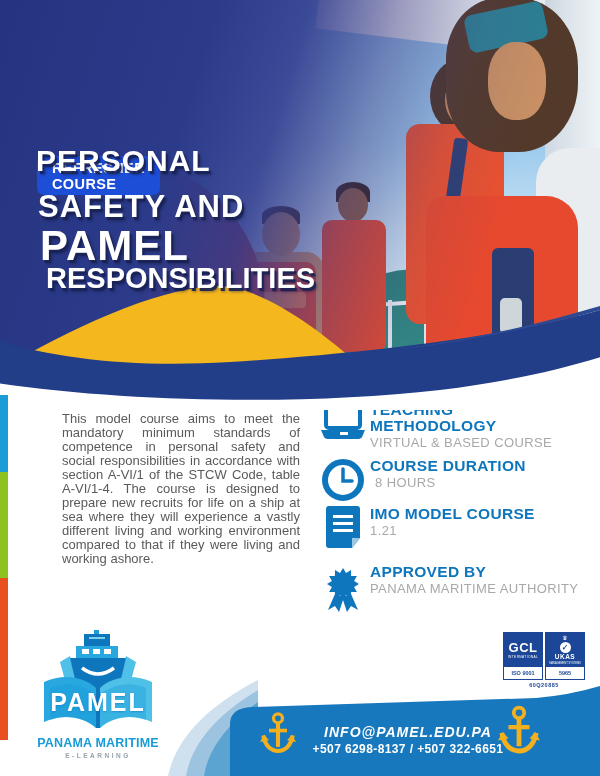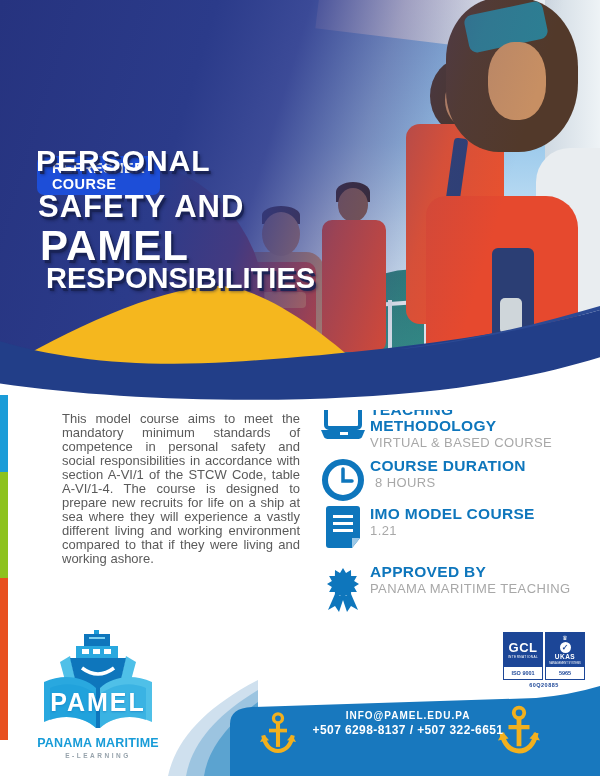--- a/index.html
+++ b/index.html
@@ -84,21 +84,21 @@
   .logo-sub { position:absolute; left:-8px; top:106px; width:156px; color:#189CD8; font-weight:800; font-size:12.5px; letter-spacing:.2px; }
   .logo-tag { position:absolute; left:0; top:122px; width:140px; color:#97a3ac; font-size:6.5px; letter-spacing:2.5px; font-weight:bold; }
   
   .fan { position:absolute; left:148px; top:676px; z-index:6; }
   .band-svg { position:absolute; left:0; top:660px; z-index:7; }
   .anchor { position:absolute; z-index:9; }
   .anchor.left { left:260px; top:710px; }
   .anchor.right { left:498px; top:704px; }
   .contact { position:absolute; left:300px; top:708px; width:216px; text-align:center; z-index:9; }
   .contact .head { color:#F5B71E; font-size:15.5px; font-weight:800; letter-spacing:.3px; }
-  .contact .email { color:#fff; font-size:10px; font-weight:800; letter-spacing:1px; margin-top:2px; }
+  .contact .email { color:#fff; font-size:14px; font-weight:800; letter-spacing:1px; margin-top:16px;font-style:italic; }
   .contact .phones { color:#fff; font-size:12px; font-weight:800; letter-spacing:.4px; margin-top:2px; }
   
   .certs { position:absolute; left:500px; top:632px; width:88px; z-index:8; }
   .cert-row { display:flex; gap:2px; justify-content:center; }
   .cbox { width:40px; height:48px; border:1px solid #1c4697; display:flex; flex-direction:column; }
   .cbox .top { flex:1; background:#1c4697; color:#fff; display:flex; flex-direction:column; align-items:center; justify-content:center; }
   .cbox .strip { height:12px; background:#fff; color:#1c4697; font-size:5.5px; font-weight:bold; display:flex; align-items:center; justify-content:center; }
   .gcl-name { font-size:13px; font-weight:bold; letter-spacing:.5px; line-height:1; }
   .gcl-sub { font-size:3.2px; letter-spacing:.4px; margin-top:1px; }
   .crown { font-size:6px; line-height:1; }
@@ -213,21 +213,21 @@
   <div class="item it4">
     <div class="ic">
       <svg width="46" height="50" viewBox="0 0 44 50">
         <path d="M14,30 L7,46 L14,42 L18,48 L23,33 Z" fill="#0E76BC"></path>
         <path d="M30,30 L37,46 L30,42 L26,48 L21,33 Z" fill="#0E76BC"></path>
         <polygon fill="#0E76BC" points="38,20 33.1,23 35.9,28 30.1,28.1 30,33.9 25,31.1 22,36 19,31.1 14,33.9 13.9,28.1 8.1,28 10.9,23 6,20 10.9,17 8.1,12 13.9,11.9 14,6.1 19,8.9 22,4 25,8.9 30,6.1 30.1,11.9 35.9,12 33.1,17"></polygon>
       </svg>
     </div>
     <div class="tx">
       <h3>APPROVED BY</h3>
-      <div class="sub">PANAMA MARITIME TEACHING</div>
+      <div class="sub">PANAMA MARITIME AUTHORITY</div>
     </div>
   </div>
 
   <div class="logo">
     <svg width="136" height="104" viewBox="0 0 136 104">
       <rect x="64" y="0" width="5" height="10" fill="#1B9CD8"></rect>
       <path d="M54,4 h26 v12 h-26 z" fill="#0E76BC"></path>
       <rect x="59" y="7" width="16" height="2" fill="#7fd0ef"></rect>
       <rect x="46" y="16" width="42" height="12" fill="#29A8DF"></rect>
       <rect x="52" y="19" width="7" height="5" fill="#fff"></rect>

